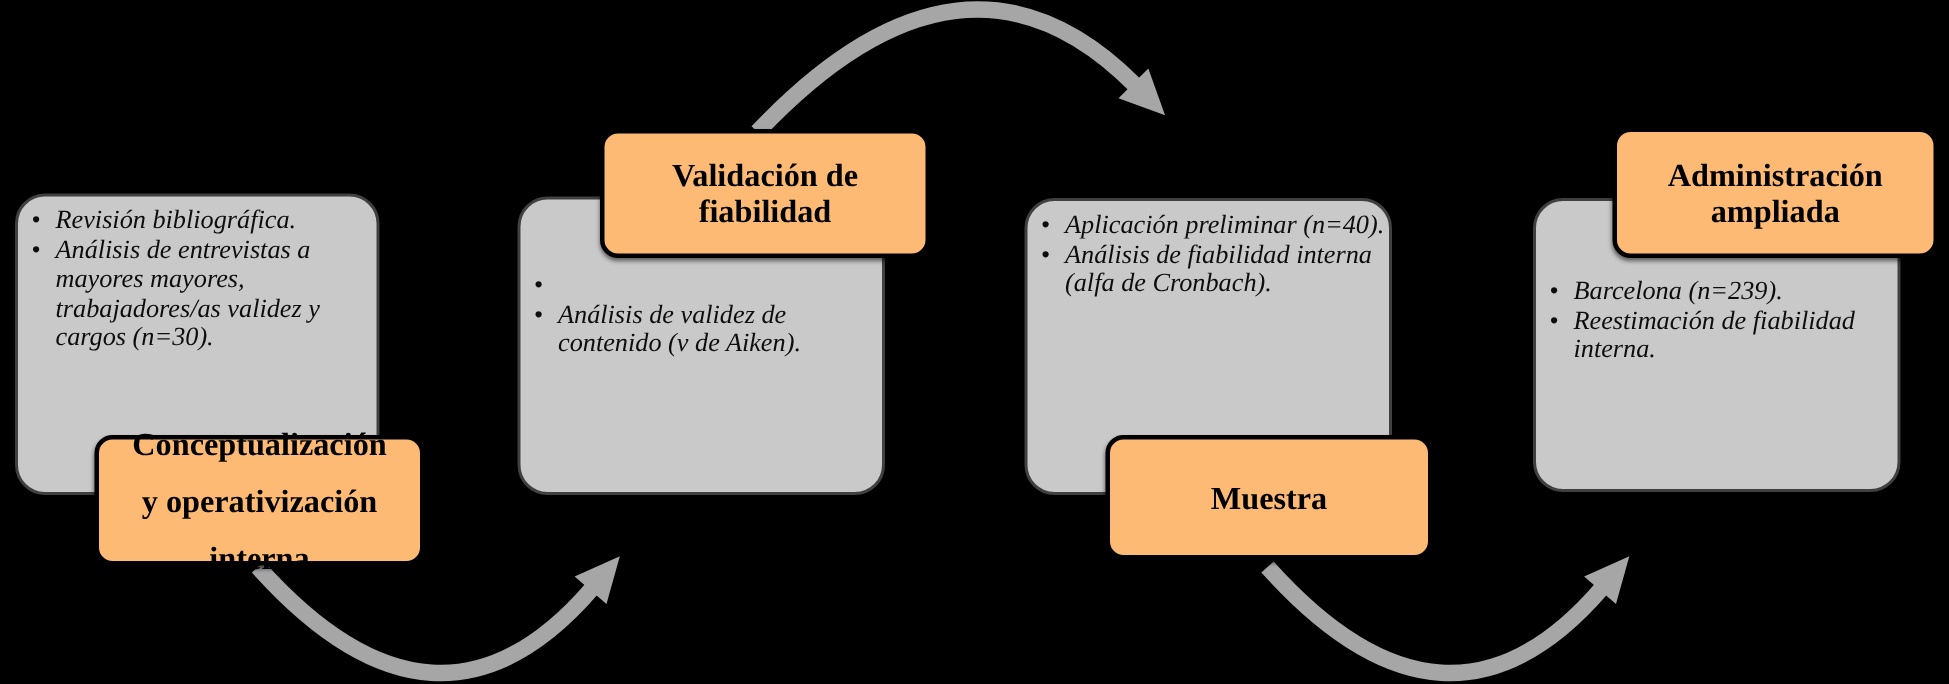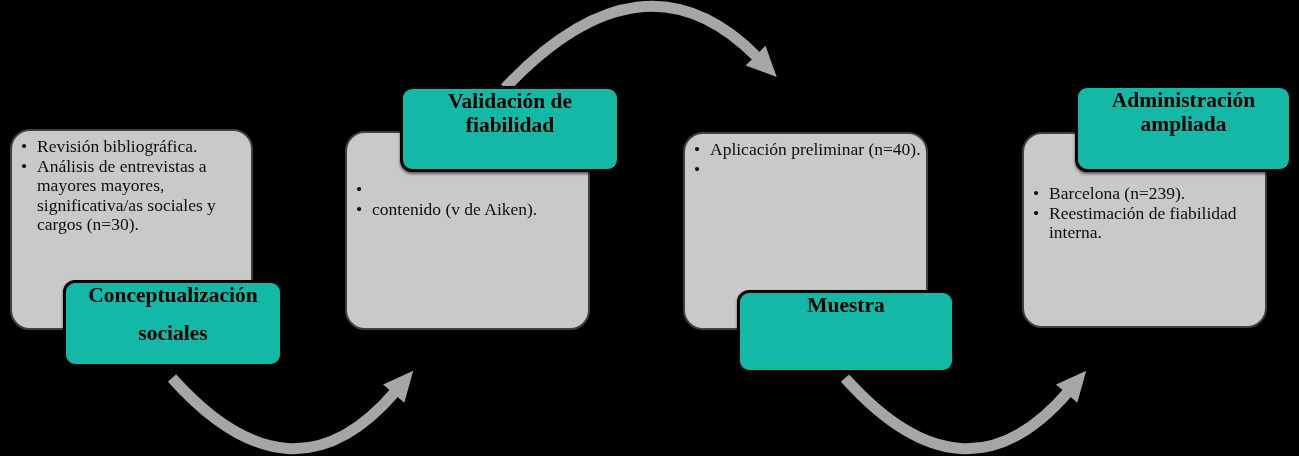--- a/index.html
+++ b/index.html
@@ -7,35 +7,35 @@
     position:relative;width:1299px;height:456px;background:#000000;
     font-family:"Liberation Serif", serif;overflow:hidden;
   }
   .arrows{position:absolute;left:0;top:0;width:1299px;height:456px;}
   marker{overflow:visible;}
   .gray-box{
     position:absolute;background:#c9c9c9;border:2px solid #404040;
     border-radius:20px;box-sizing:border-box;color:#0d0d0d;z-index:2;
   }
   .title-box{
-    position:absolute;background:#14b8a6;border:3px solid #000000;
+    position:absolute;background:#fdba74;border:3px solid #000000;
     border-radius:12px;box-sizing:border-box;z-index:3;
-    display:flex;flex-direction:column;align-items:center;
+    display:flex;flex-direction:column;justify-content:center;align-items:center;
     font-weight:bold;font-size:21.5px;line-height:24px;text-align:center;color:#000000;
     box-shadow:0 2px 3px rgba(0,0,0,0.55);
   }
   .title-box span{display:block;white-space:nowrap;}
   .bullets{padding:6px 5px 0 9px;font-size:17.5px;line-height:19.5px;}
   .bullet{display:flex;align-items:flex-start;}
   .dot{flex:0 0 16px;width:16px;}
-  .lines{min-width:0;}
+  .lines{min-width:0;font-style:italic;}
   .lines span{display:block;white-space:nowrap;}
   
   .g1{left:10px;top:129px;width:243px;height:201px;}
-  .t1{left:63px;top:280px;width:220px;height:87px;gap:14px;}
+  .t1{left:63px;top:290px;width:220px;height:87px;gap:14px;}
   .g2{left:345px;top:131px;width:245px;height:199px;}
   .t2{left:400px;top:86px;width:220px;height:86px;}
   .g2 .bullets{padding-top:47px;}
   .g3{left:683px;top:132px;width:245px;height:198px;}
   .t3{left:737px;top:290px;width:218px;height:83px;}
   .g4{left:1022px;top:132px;width:245px;height:196px;}
   .t4{left:1075px;top:85px;width:217px;height:87px;}
   .g4 .bullets{padding-top:50px;}
 </style>
 </head>
@@ -60,59 +60,65 @@
         <span class="dot">•</span>
         <div class="lines">
           <span>Revisión bibliográfica.</span>
         </div>
       </div>
       <div class="bullet">
         <span class="dot">•</span>
         <div class="lines">
           <span>Análisis de entrevistas a</span>
           <span>mayores mayores,</span>
-          <span>significativa/as sociales y</span>
+          <span>trabajadores/as validez y</span>
           <span>cargos (n=30).</span>
         </div>
       </div>
     </div>
   </section>
   <div class="title-box t1">
     <span>Conceptualización</span>
-    <span>sociales</span>
+    <span>y operativización</span>
+    <span>interna</span>
   </div>
 
   <section class="gray-box g2">
     <div class="bullets">
       <div class="bullet">
         <span class="dot">•</span>
       </div>
       <div class="bullet">
         <span class="dot">•</span>
         <div class="lines">
+          <span>Análisis de validez de</span>
           <span>contenido (v de Aiken).</span>
         </div>
       </div>
     </div>
   </section>
   <div class="title-box t2">
     <span>Validación de</span>
     <span>fiabilidad</span>
   </div>
 
   <section class="gray-box g3">
     <div class="bullets">
       <div class="bullet">
         <span class="dot">•</span>
         <div class="lines">
           <span>Aplicación preliminar (n=40).</span>
         </div>
       </div>
       <div class="bullet">
         <span class="dot">•</span>
+        <div class="lines">
+          <span>Análisis de fiabilidad interna</span>
+          <span>(alfa de Cronbach).</span>
+        </div>
       </div>
     </div>
   </section>
   <div class="title-box t3">
     <span>Muestra</span>
   </div>
 
   <section class="gray-box g4">
     <div class="bullets">
       <div class="bullet">

